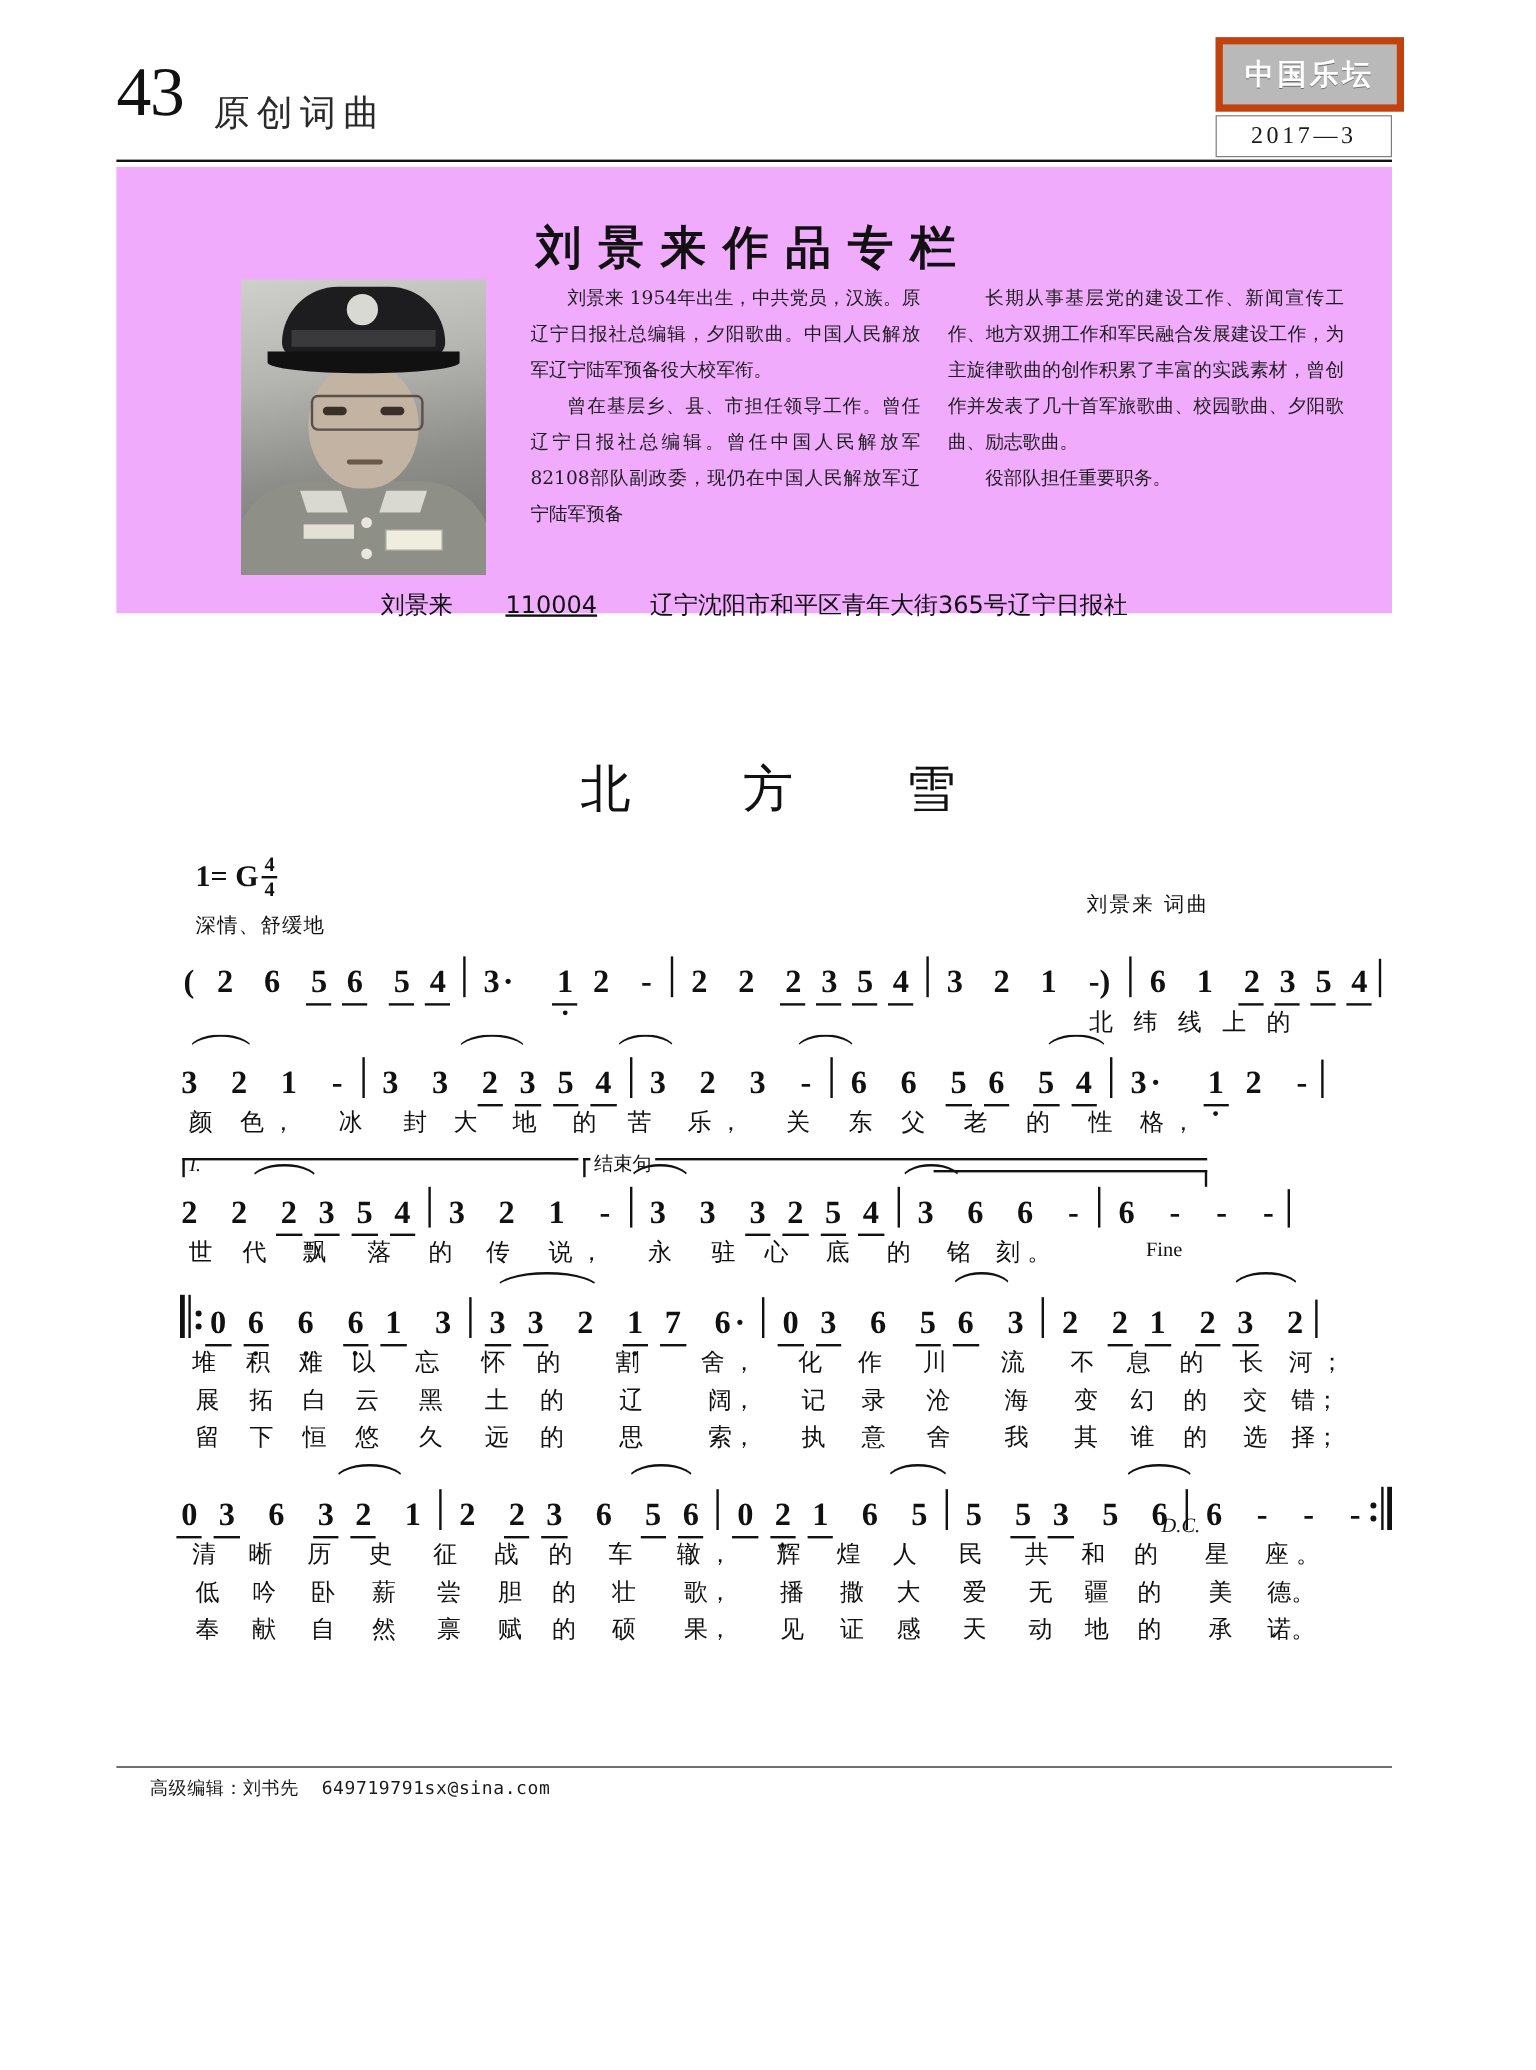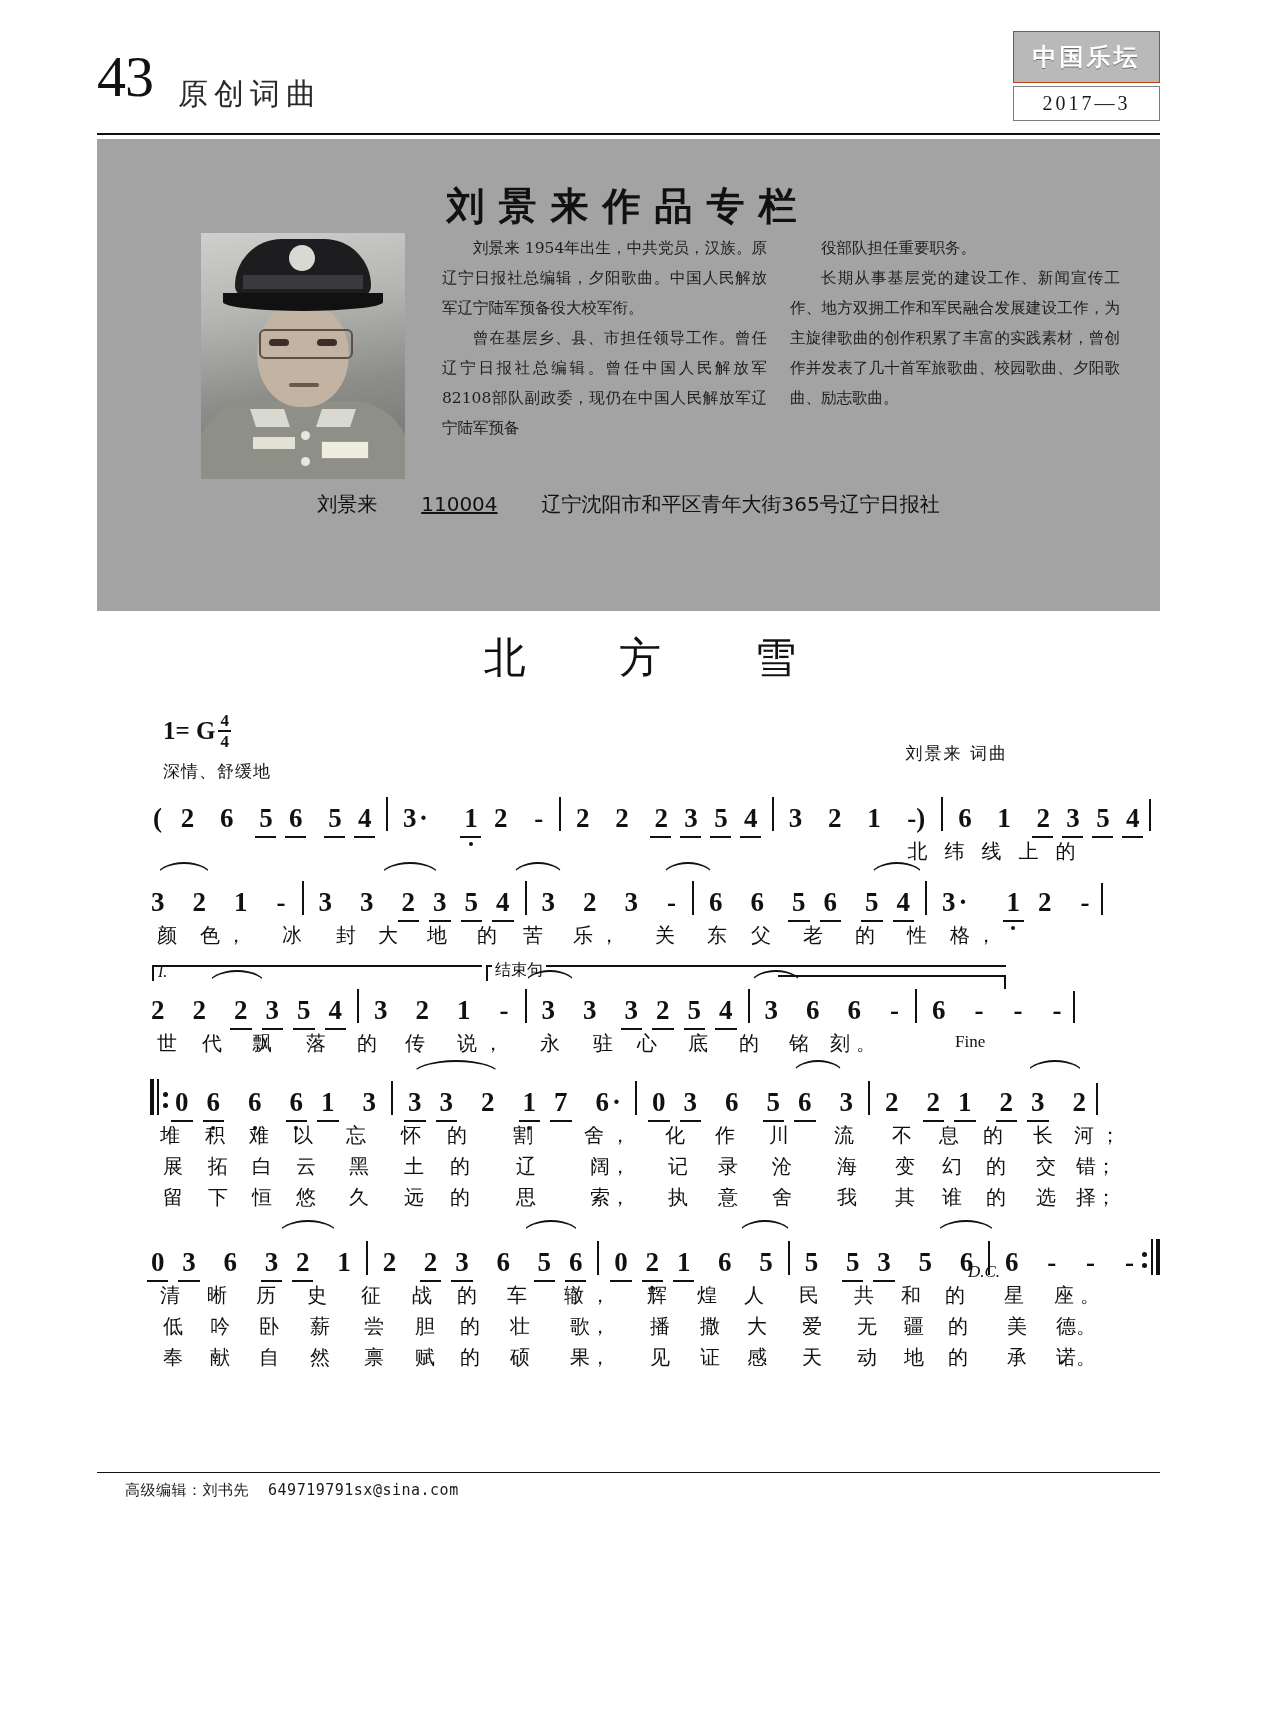--- a/index.html
+++ b/index.html
@@ -22,37 +22,37 @@
   }
   .section-title{
     position:absolute;left:178px;top:74px;
     font-size:30px;letter-spacing:6px;color:#2a2a2a;
     font-family:"DejaVu Serif",serif;font-weight:500;
   }
   .head-rule{position:absolute;left:97px;top:133px;width:1063px;height:2px;background:#111;}
 
   .logo-box{position:absolute;left:1013px;top:31px;width:147px;height:90px;}
   .logo-top{
-    width:145px;height:50px;background:#b9b9b9;border:1px solid #c2410c;
+    width:145px;height:50px;background:#b9b9b9;border:6px solid #c2410c;
     display:flex;align-items:center;justify-content:center;
     color:#fff;font-size:24px;letter-spacing:3px;
     font-family:"DejaVu Serif",serif;font-weight:700;
     text-shadow:0 1px 0 #6e6e6e;
   }
   .logo-bot{
     margin-top:3px;width:145px;height:33px;border:1px solid #7d7d7d;
     display:flex;align-items:center;justify-content:center;
     font-size:20px;letter-spacing:3px;color:#1a1a1a;
     font-family:"Liberation Serif",serif;
   }
 
   
   .bio-panel{
-    position:absolute;left:97px;top:139px;width:1063px;height:472px;
-    background:#a3a3a3;
+    position:absolute;left:97px;top:139px;width:1063px;height:372px;
+    background:#f0abfc;
   }
   .bio-heading{
     position:absolute;left:0;top:42px;width:1063px;text-align:center;
     font-size:38px;font-weight:700;letter-spacing:14px;
     font-family:"DejaVu Serif",serif;color:#111;
   }
   .portrait{
     position:absolute;left:104px;top:94px;width:204px;height:246px;
     background:linear-gradient(170deg,#cfcfcb 0%,#b4b4b0 32%,#8d8d8a 62%,#6f6f6d 100%);
     overflow:hidden;
@@ -239,22 +239,22 @@
         <div class="ribbon2"></div>
       <div class="btn1"></div>
         <div class="btn2"></div>
     </div>
 
     <div class="bio-col bio-left">
       <p>刘景来  1954年出生，中共党员，汉族。原辽宁日报社总编辑，夕阳歌曲。中国人民解放军辽宁陆军预备役大校军衔。</p>
       <p>曾在基层乡、县、市担任领导工作。曾任辽宁日报社总编辑。曾任中国人民解放军82108部队副政委，现仍在中国人民解放军辽宁陆军预备</p>
     </div>
     <div class="bio-col bio-right">
+      <p>长期从事基层党的建设工作、新闻宣传工作、地方双拥工作和军民融合发展建设工作，为主旋律歌曲的创作积累了丰富的实践素材，曾创作并发表了几十首军旅歌曲、校园歌曲、夕阳歌曲、励志歌曲。</p>
       <p>役部队担任重要职务。</p>
-      <p>长期从事基层党的建设工作、新闻宣传工作、地方双拥工作和军民融合发展建设工作，为主旋律歌曲的创作积累了丰富的实践素材，曾创作并发表了几十首军旅歌曲、校园歌曲、夕阳歌曲、励志歌曲。</p>
     </div>
 
     <div class="bio-address">
       <span class="nm">刘景来</span><span class="zip">110004</span><span>辽宁沈阳市和平区青年大街365号辽宁日报社</span>
     </div>
   </div>
 
   <div class="song-title">北 方 雪</div>
 
   <div class="keysig">

